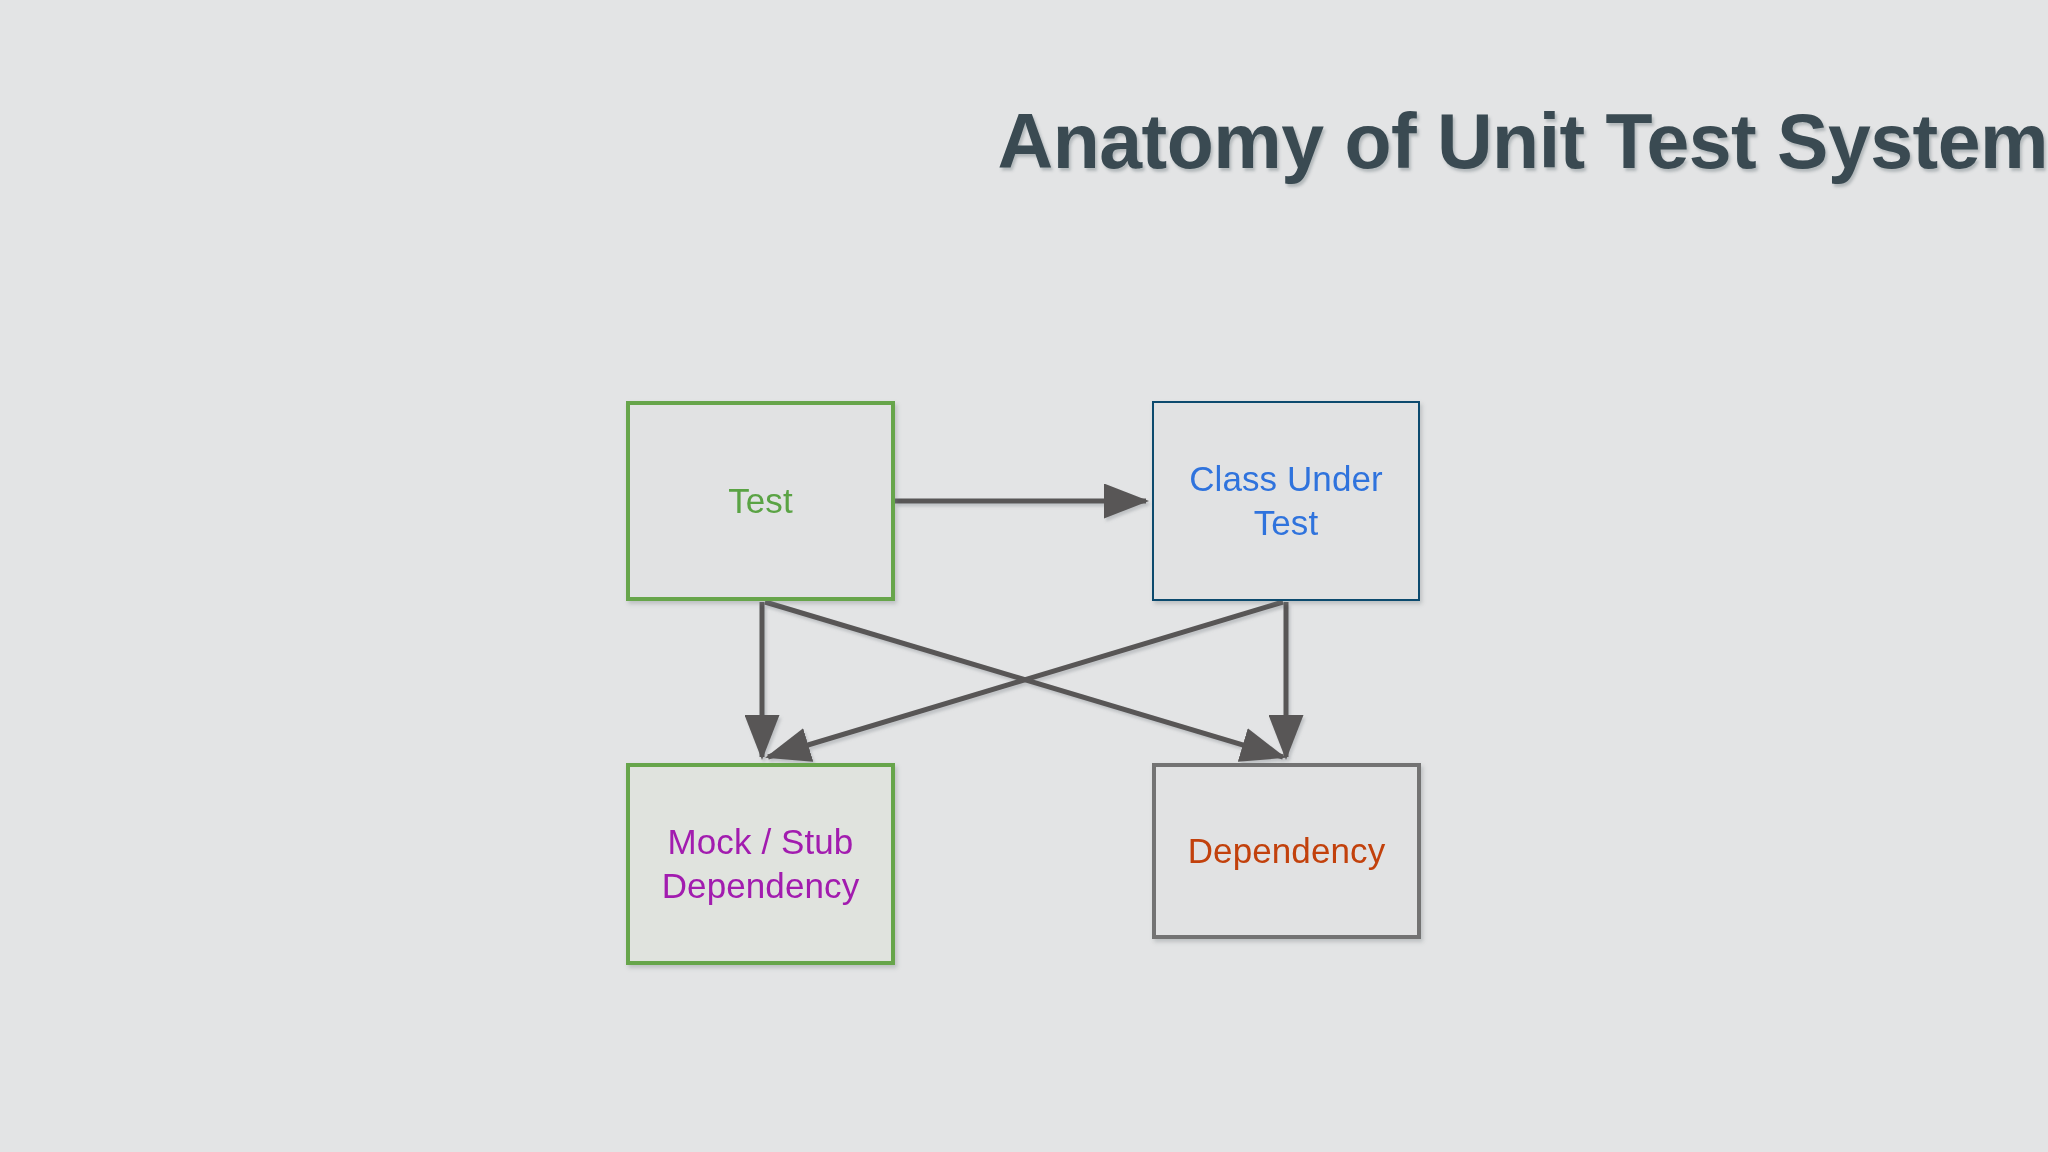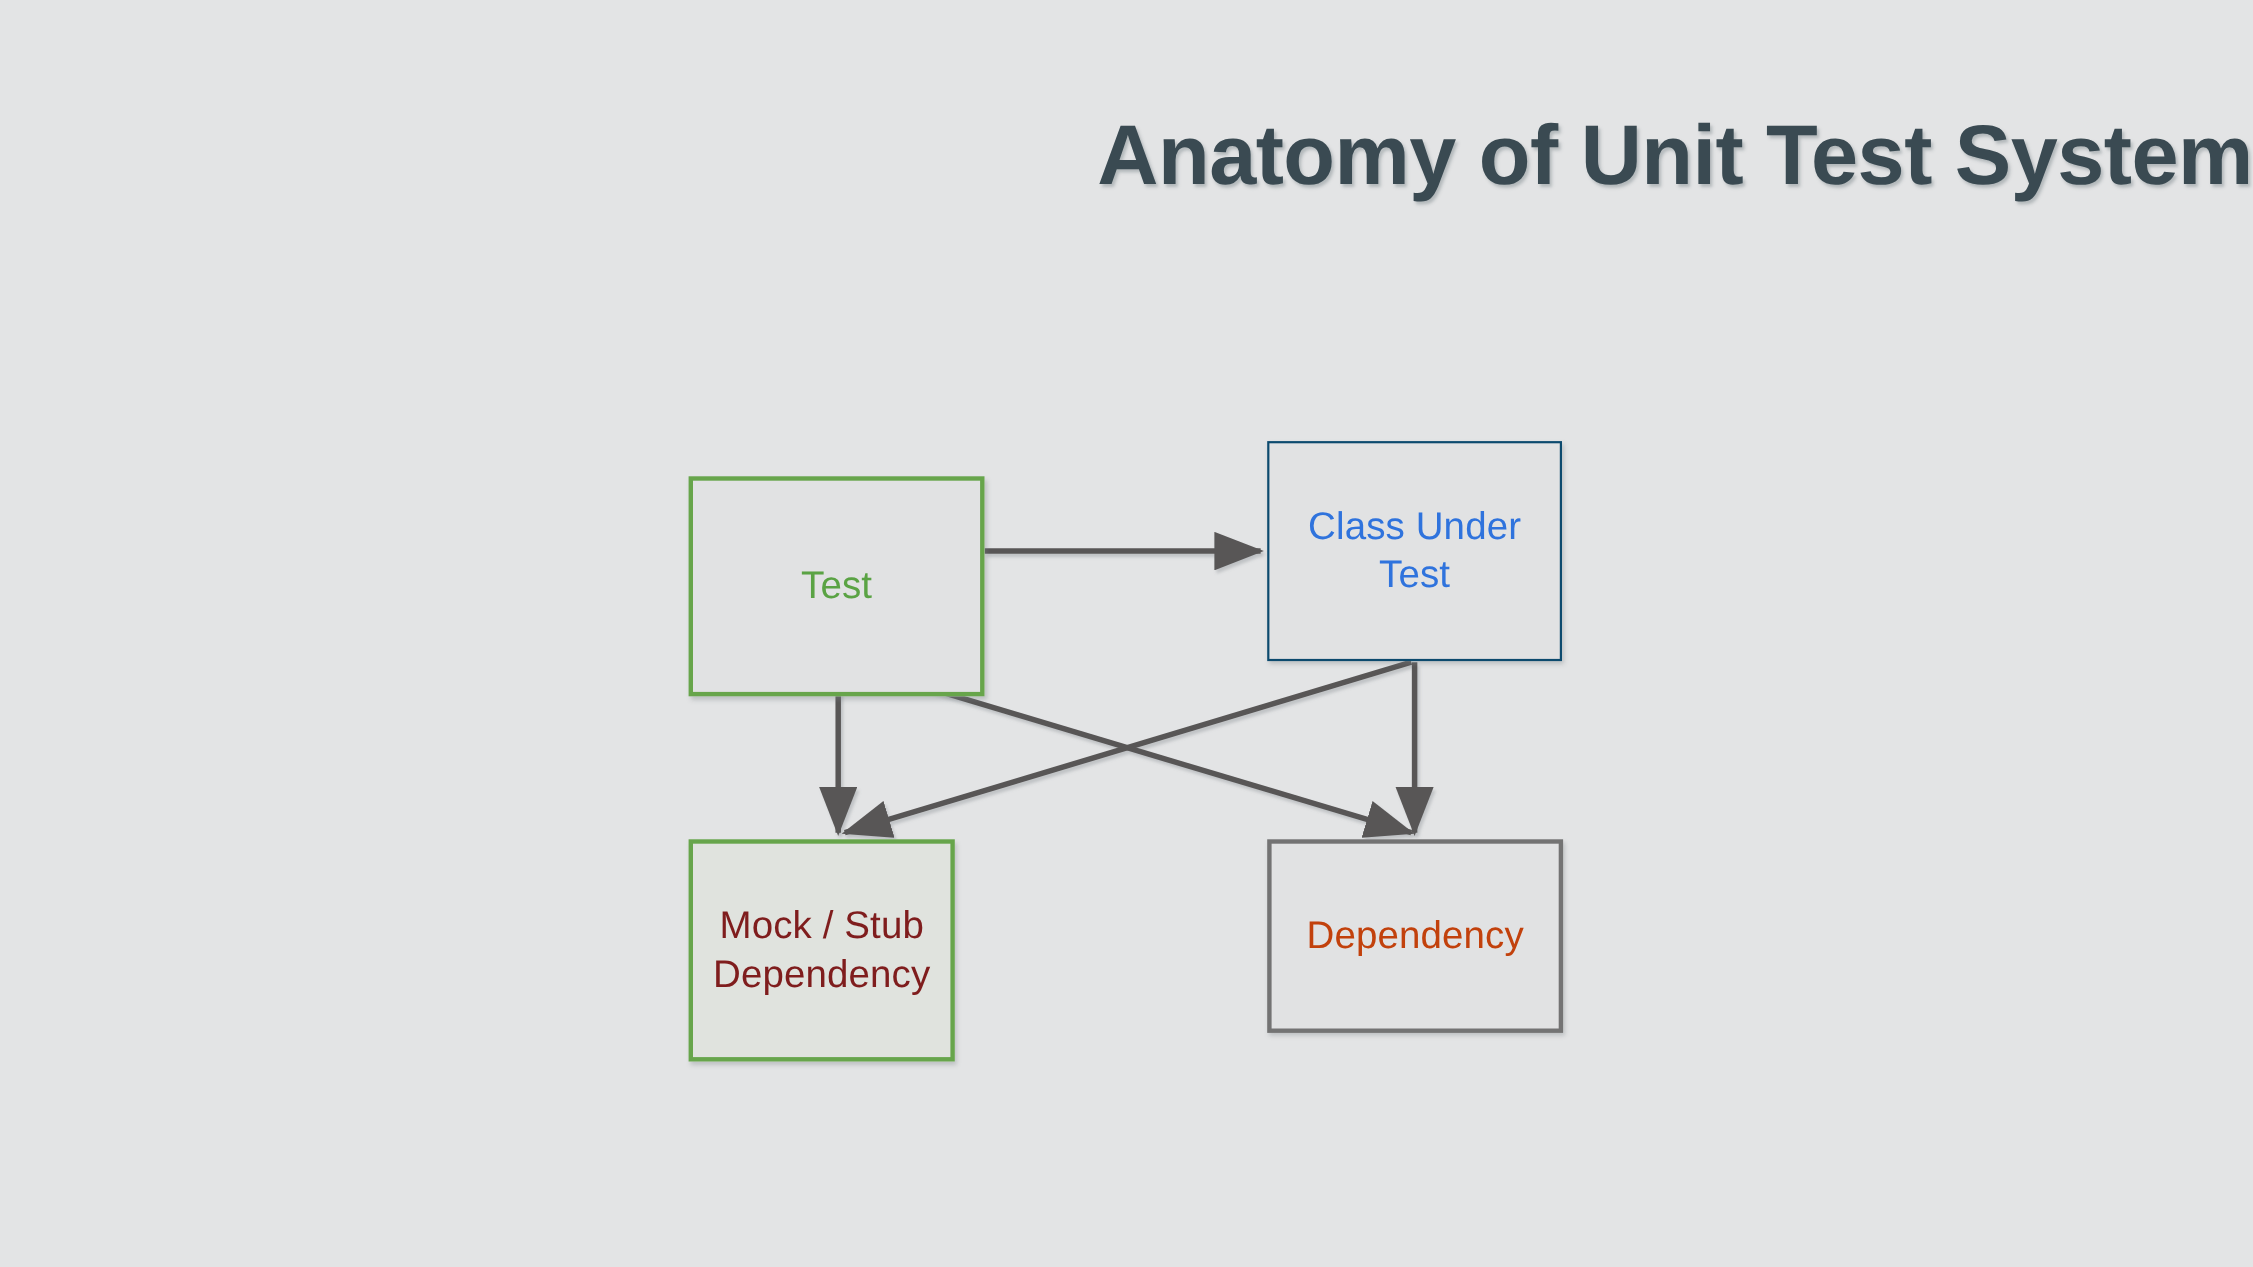--- a/index.html
+++ b/index.html
@@ -58,37 +58,36 @@
     letter-spacing: 0.1px;
     box-shadow: 2px 3px 4px rgba(120,128,133,0.35);
   }
 
   #node-test {
     left: 626px;  top: 401px;
     width: 269px; height: 200px;
     border: 4px solid #67a54b;
     background: #e1e2e3;
     color: #5aa344;
-    margin-top: 32px;
   }
 
   #node-class-under-test {
     left: 1152px; top: 401px;
     width: 268px; height: 200px;
     border: 2px solid #0c4a6e;
     background: #e1e2e3;
     color: #2f73dd;
   }
 
   #node-mock-stub {
     left: 626px;  top: 763px;
-    width: 242px; height: 202px;
+    width: 269px; height: 202px;
     border: 4px solid #67a54b;
     background: #e0e3de;
-    color: #7f1d1d;
+    color: #a21caf;
   }
 
   #node-dependency {
     left: 1152px; top: 763px;
     width: 269px; height: 176px;
     border: 4px solid #737373;
     background: #e1e2e3;
     color: #c2410c;
   }
 

